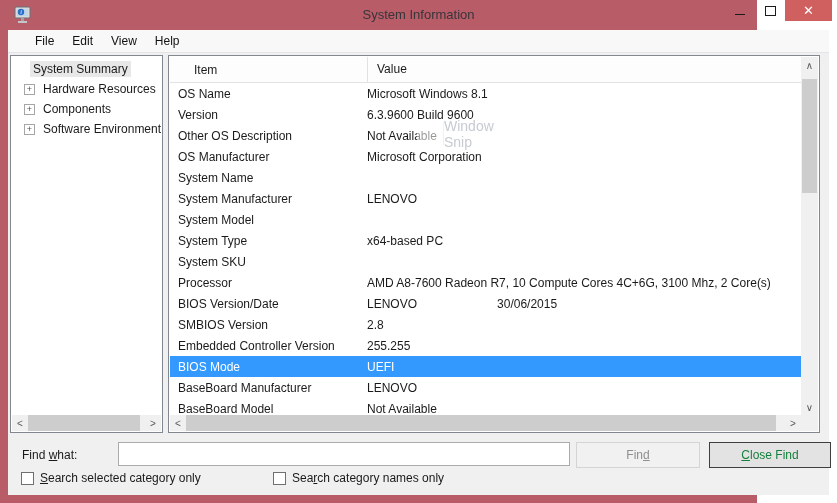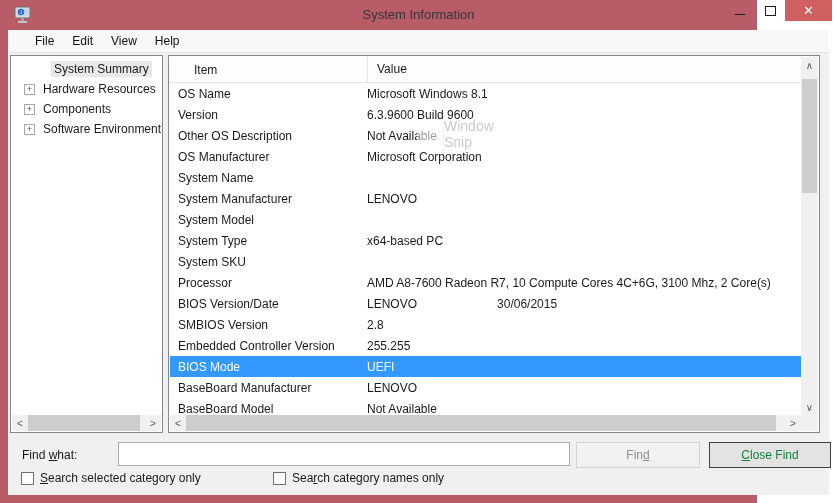--- a/index.html
+++ b/index.html
@@ -24,21 +24,21 @@
   .menubar{position:absolute;left:8px;top:30px;width:821px;height:22px;background:#f8f8f8;display:flex;align-items:center;padding-left:18px;box-sizing:border-box;}
   .menu-item{padding:0 9px;height:22px;line-height:22px;color:#111;}
   
   .client{position:absolute;left:8px;top:52px;width:821px;height:443px;background:#f0f0f0;border-top:1px solid #e4e4e6;box-sizing:border-box;}
   
   .left-pane{position:absolute;left:2px;top:2px;width:153px;height:378px;background:#fff;border:1px solid #828790;box-sizing:border-box;overflow:hidden;}
   .tree{position:absolute;left:0;top:3px;right:0;bottom:17px;overflow:hidden;}
   .tree-item{height:20px;display:flex;align-items:center;white-space:nowrap;}
   .tree-item .lbl{padding:1px 3px;}
   .tree-item.selected .lbl{background:#e8e8e8;}
-  .tree-item.root{padding-left:3px;margin-left:37px;}
+  .tree-item.root{padding-left:19px;}
   .tree-item.child{padding-left:13px;}
   .expander{width:9px;height:9px;border:1px solid #a6a6a6;margin-right:5px;flex:0 0 auto;
     display:flex;align-items:center;justify-content:center;font-size:9px;line-height:9px;color:#555;background:#fff;}
   
   .hscroll{position:absolute;left:1px;right:1px;bottom:1px;height:16px;background:#f0f0f0;}
   .sb-arrow{position:absolute;width:16px;height:16px;display:flex;align-items:center;justify-content:center;color:#5b5b5b;font-size:10px;background:#f0f0f0;}
   .sb-left{left:0;top:0;}
   .sb-right{right:0;top:0;}
   .sb-thumb-h{position:absolute;top:0;height:16px;background:#cdcdcd;}
   .vscroll{position:absolute;right:1px;top:1px;width:17px;bottom:17px;background:#f0f0f0;}

